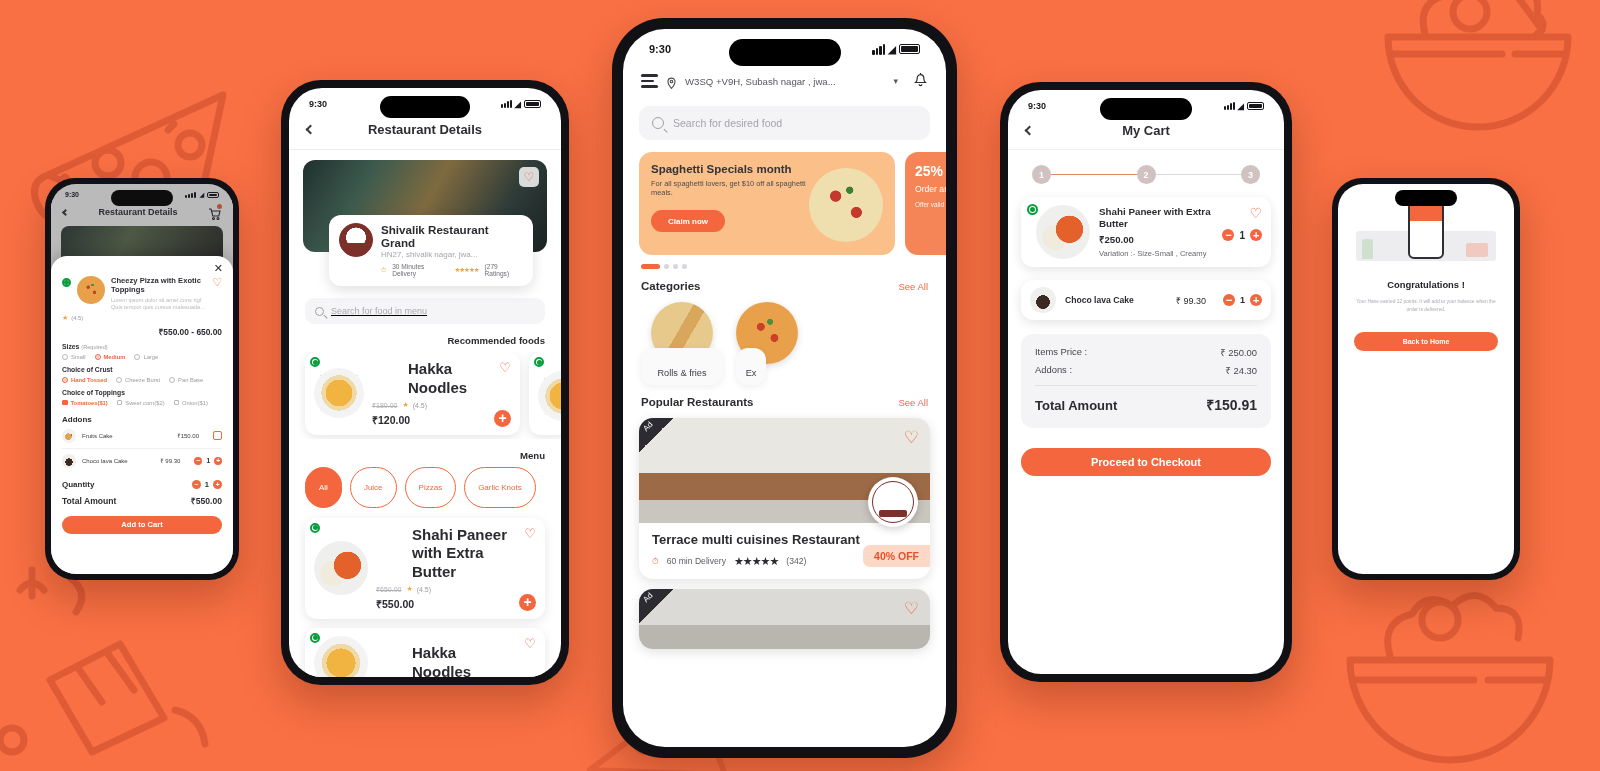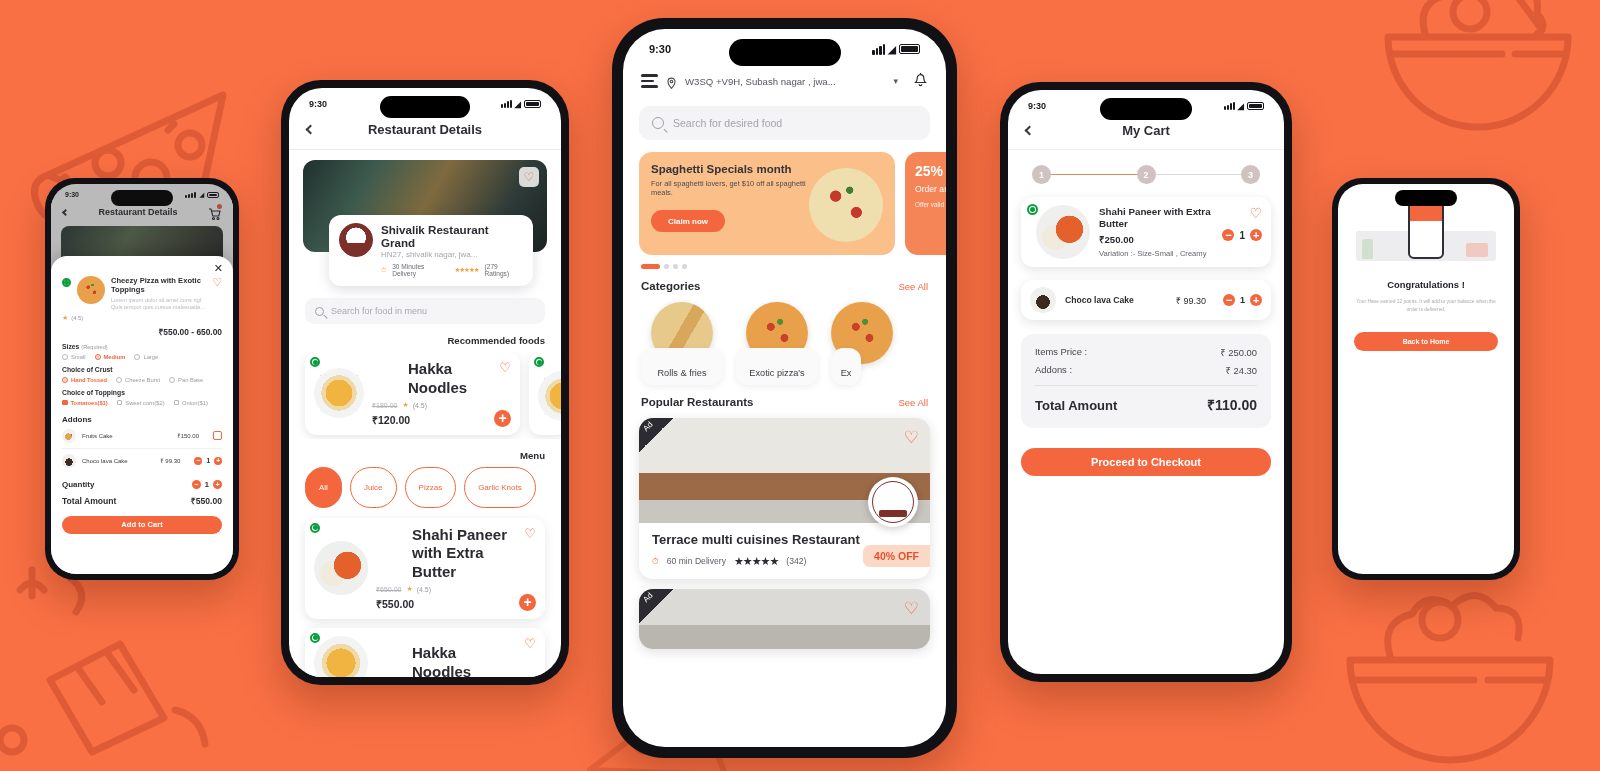--- a/index.html
+++ b/index.html
@@ -152,21 +152,21 @@
                border-radius:12px; box-shadow:0 4px 14px rgba(0,0,0,.13); padding:8px 10px 9px;
                display:flex; gap:8px; }
   .logo-badge { width:34px;height:34px;border-radius:50%;flex:none;
                 background:radial-gradient(circle at 50% 42%, #fff 0 40%, #7d2f2a 41% 100%);
                 border:1px solid #7d2f2a; position:relative; overflow:hidden;}
   .logo-badge::after{content:"";position:absolute;left:6px;right:6px;bottom:6px;height:7px;background:#7d2f2a;border-radius:2px;}
   .rest-name { font-size:11.6px; font-weight:bold; color:#2b2b31; }
   .rest-addr { font-size:8px; color:#a4a4ac; margin-top:1px; }
   .rest-meta { display:flex; align-items:center; gap:6px; margin-top:4px; font-size:6.6px; color:#6e6e77; }
   .menu-search { margin:46px 16px 0; height:26px; background:#f5f5f7; border-radius:9px;
-                 display:flex; align-items:center; gap:7px; padding:0 10px; }
+                 display:flex; align-items:center; gap:7px; padding:0 10px;text-decoration:underline; }
   .menu-search span { font-size:9px; color:#a9a9b1; }
   .mag { width:9px;height:9px;border:1.4px solid #a0a0a8;border-radius:50%;position:relative;flex:none;}
   .mag::after{content:"";position:absolute;right:-4px;bottom:-3px;width:4.5px;height:1.4px;background:#a0a0a8;transform:rotate(45deg);border-radius:1px;}
   .sec-title { font-size:9.6px; font-weight:bold; color:#2b2b31; margin:11px 16px 6px;text-align:right; }
   .hscroll { display:flex; gap:9px; padding:0 16px 4px; overflow:hidden; }
   .food-card { background:#fff; border-radius:12px; box-shadow:0 3px 11px rgba(0,0,0,.10);
                padding:8px 9px; display:flex; gap:8px; align-items:center; position:relative; flex:none; }
   .food-card .veg-dot { position:absolute; left:5px; top:5px; width:10px;height:10px; }
   .food-card .veg-dot i { width:5px;height:5px; }
   .fc-name { font-size:15px; font-weight:bold; color:#2b2b31; line-height:1.25;padding-left:36px; }
@@ -682,24 +682,20 @@
     <div class="row-head">
       <span class="h">Categories</span>
       <span class="a">See All</span>
     </div>
 
     <div class="cats">
       <div class="cat">
         <div class="im img-rolls"></div>
         <div class="lbl">Rolls &amp; fries</div>
       </div>
-      <div class="cat">
-        <div class="im img-pizza"></div>
-        <div class="lbl">Exotic pizza's</div>
-      </div>
       <div class="cat" style="width:30px;">
         <div class="im img-pizza"></div>
         <div class="lbl">Ex</div>
       </div>
     </div>
 
     <div class="row-head">
       <span class="h">Popular Restaurants</span>
       <span class="a">See  All</span>
     </div>
@@ -805,21 +801,21 @@
         <span>Items Price :</span>
         <span>₹ 250.00</span>
       </div>
       <div class="sum-row">
         <span>Addons :</span>
         <span>₹ 24.30</span>
       </div>
       <div class="sum-div"></div>
       <div class="sum-total">
         <span class="l">Total Amount</span>
-        <span class="r">₹110.00</span>
+        <span class="r">₹150.91</span>
       </div>
     </div>
 
     <div class="btn-orange" id="p4-checkout">Proceed to Checkout</div>
   </div>
 </div>
 
 <div class="phone" id="phone5">
   <div class="screen">
     <div class="notch"></div>

